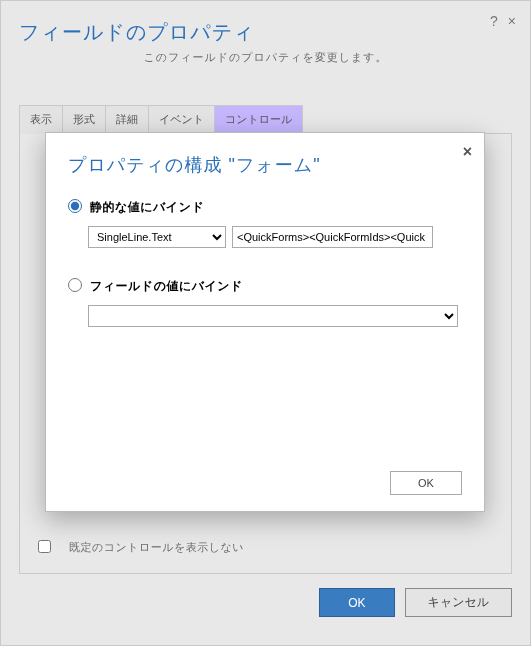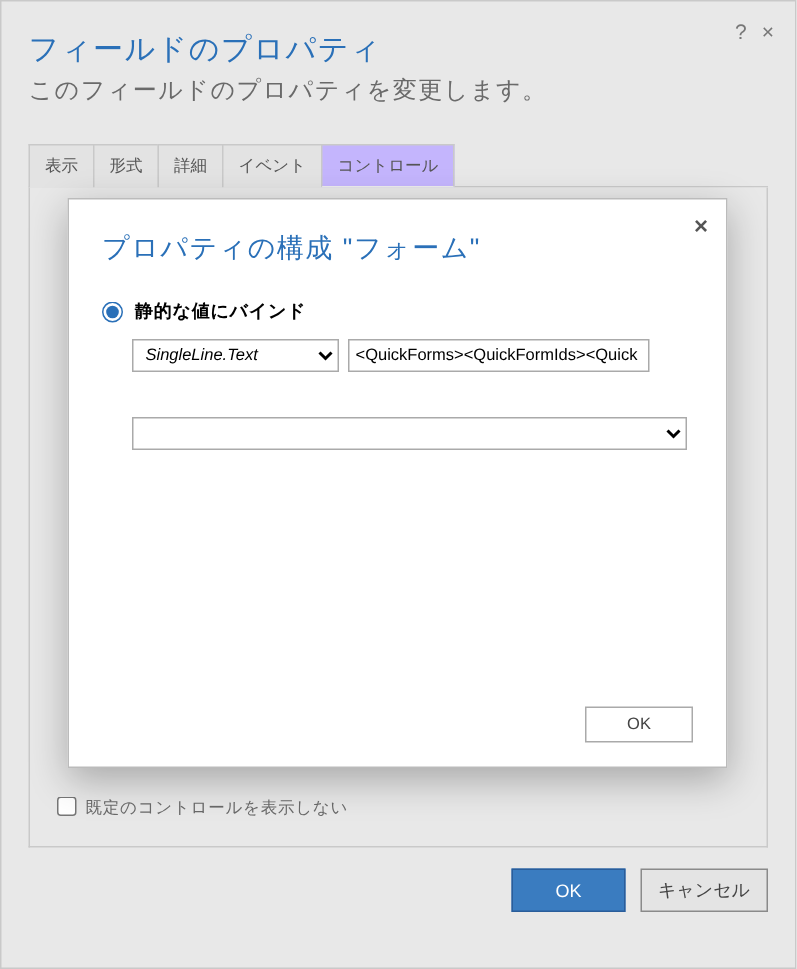--- a/index.html
+++ b/index.html
@@ -13,33 +13,34 @@
     }
     .outer-panel {
       position: absolute;
       inset: 0;
       background: #e8e8e8;
       border: 1px solid #c9c9c9;
       padding: 18px 18px 16px 18px;
     }
     .panel-header {
       position: relative;
-      margin-bottom: 24px;
+      margin-bottom: 39px;
     }
     .panel-title {
       font-size: 20px;
       font-weight: 300;
       color: #2a70b8;
       letter-spacing: 1px;
     }
     .panel-subtitle {
       margin-top: 4px;
-      font-size: 16px;
+      font-size: 11px;
       color: #6a6a6a;
       letter-spacing: 1px;
+      text-align: center;
     }
     .panel-header-icons {
       position: absolute;
       right: -4px;
       top: -6px;
       display: flex;
       gap: 10px;
       color: #777;
       font-size: 14px;
     }
@@ -70,37 +71,37 @@
       background: #e8e8e8;
       height: 440px;
       position: relative;
       padding: 10px;
     }
     .checkbox-row {
       position: absolute;
       bottom: 18px;
       left: 18px;
       display: flex;
-      gap: 6px;
+      gap: 18px;
       font-size: 11px;
       color: #6a6a6a;
       letter-spacing: 0.5px;
     }
     .checkbox-row input[type="checkbox"] {
       width: 13px; height: 13px;
     }
     .bottom-buttons {
       display: flex;
       justify-content: flex-end;
       gap: 10px;
       margin-top: 14px;
     }
     .btn {
       font-size: 12px;
-      padding: 5px 11px;
+      padding: 5px 22px;
       border: 1px solid #8a8a8a;
       background: #e4e4e4;
       color: #444;
       cursor: pointer;
     }
     .btn.primary {
       background: #3a7cc0;
       border: 1px solid #2a5d9a;
       color: #fff;
       padding: 5px 28px;
@@ -129,21 +130,21 @@
     }
     .modal-title {
       font-size: 18px;
       font-weight: 400;
       color: #2a70b8;
       margin-bottom: 22px;
       letter-spacing: 1px;
     }
     .option-row {
       display: flex;
-      align-items: center;
+      align-items: flex-start;
       gap: 8px;
       margin-top: 6px;
       margin-bottom: 10px;
     }
     .option-row label {
       font-size: 12px;
       font-weight: 700;
       color: #000;
       letter-spacing: 0.5px;
     }
@@ -159,21 +160,21 @@
     }
     .static-inputs select,
     .static-inputs input[type="text"] {
       font-size: 11px;
       height: 22px;
       border: 1px solid #aaa;
       padding: 2px 4px;
       background: #fff;
       font-family: inherit;
     }
-    .static-inputs select { width: 138px; font-style: italic; }
+    .static-inputs select { width: 138px; }
     .static-inputs input[type="text"] { width: 201px; }
     .field-select-wrap {
       margin-left: 20px;
       margin-top: 10px;
       margin-bottom: 30px;
     }
     .field-select-wrap select {
       width: 370px;
       height: 22px;
       border: 1px solid #aaa;
@@ -240,20 +241,24 @@
     <input type="radio" name="bind-mode" checked="" style="">
     <label>静的な値にバインド</label>
   </div>
   <div class="static-inputs">
     <select>
       <option>SingleLine.Text</option>
     </select>
     <input type="text" value="&lt;QuickForms&gt;&lt;QuickFormIds&gt;&lt;Quick" style="">
   </div>
 
+  <div class="option-row">
+    <input type="radio" name="bind-mode" style="">
+    <label>フィールドの値にバインド</label>
+  </div>
   <div class="field-select-wrap">
     <select>
       <option></option>
     </select>
   </div>
 
   <div class="modal-buttons">
     <button class="modal-btn">OK</button>
   </div>
 </div>

